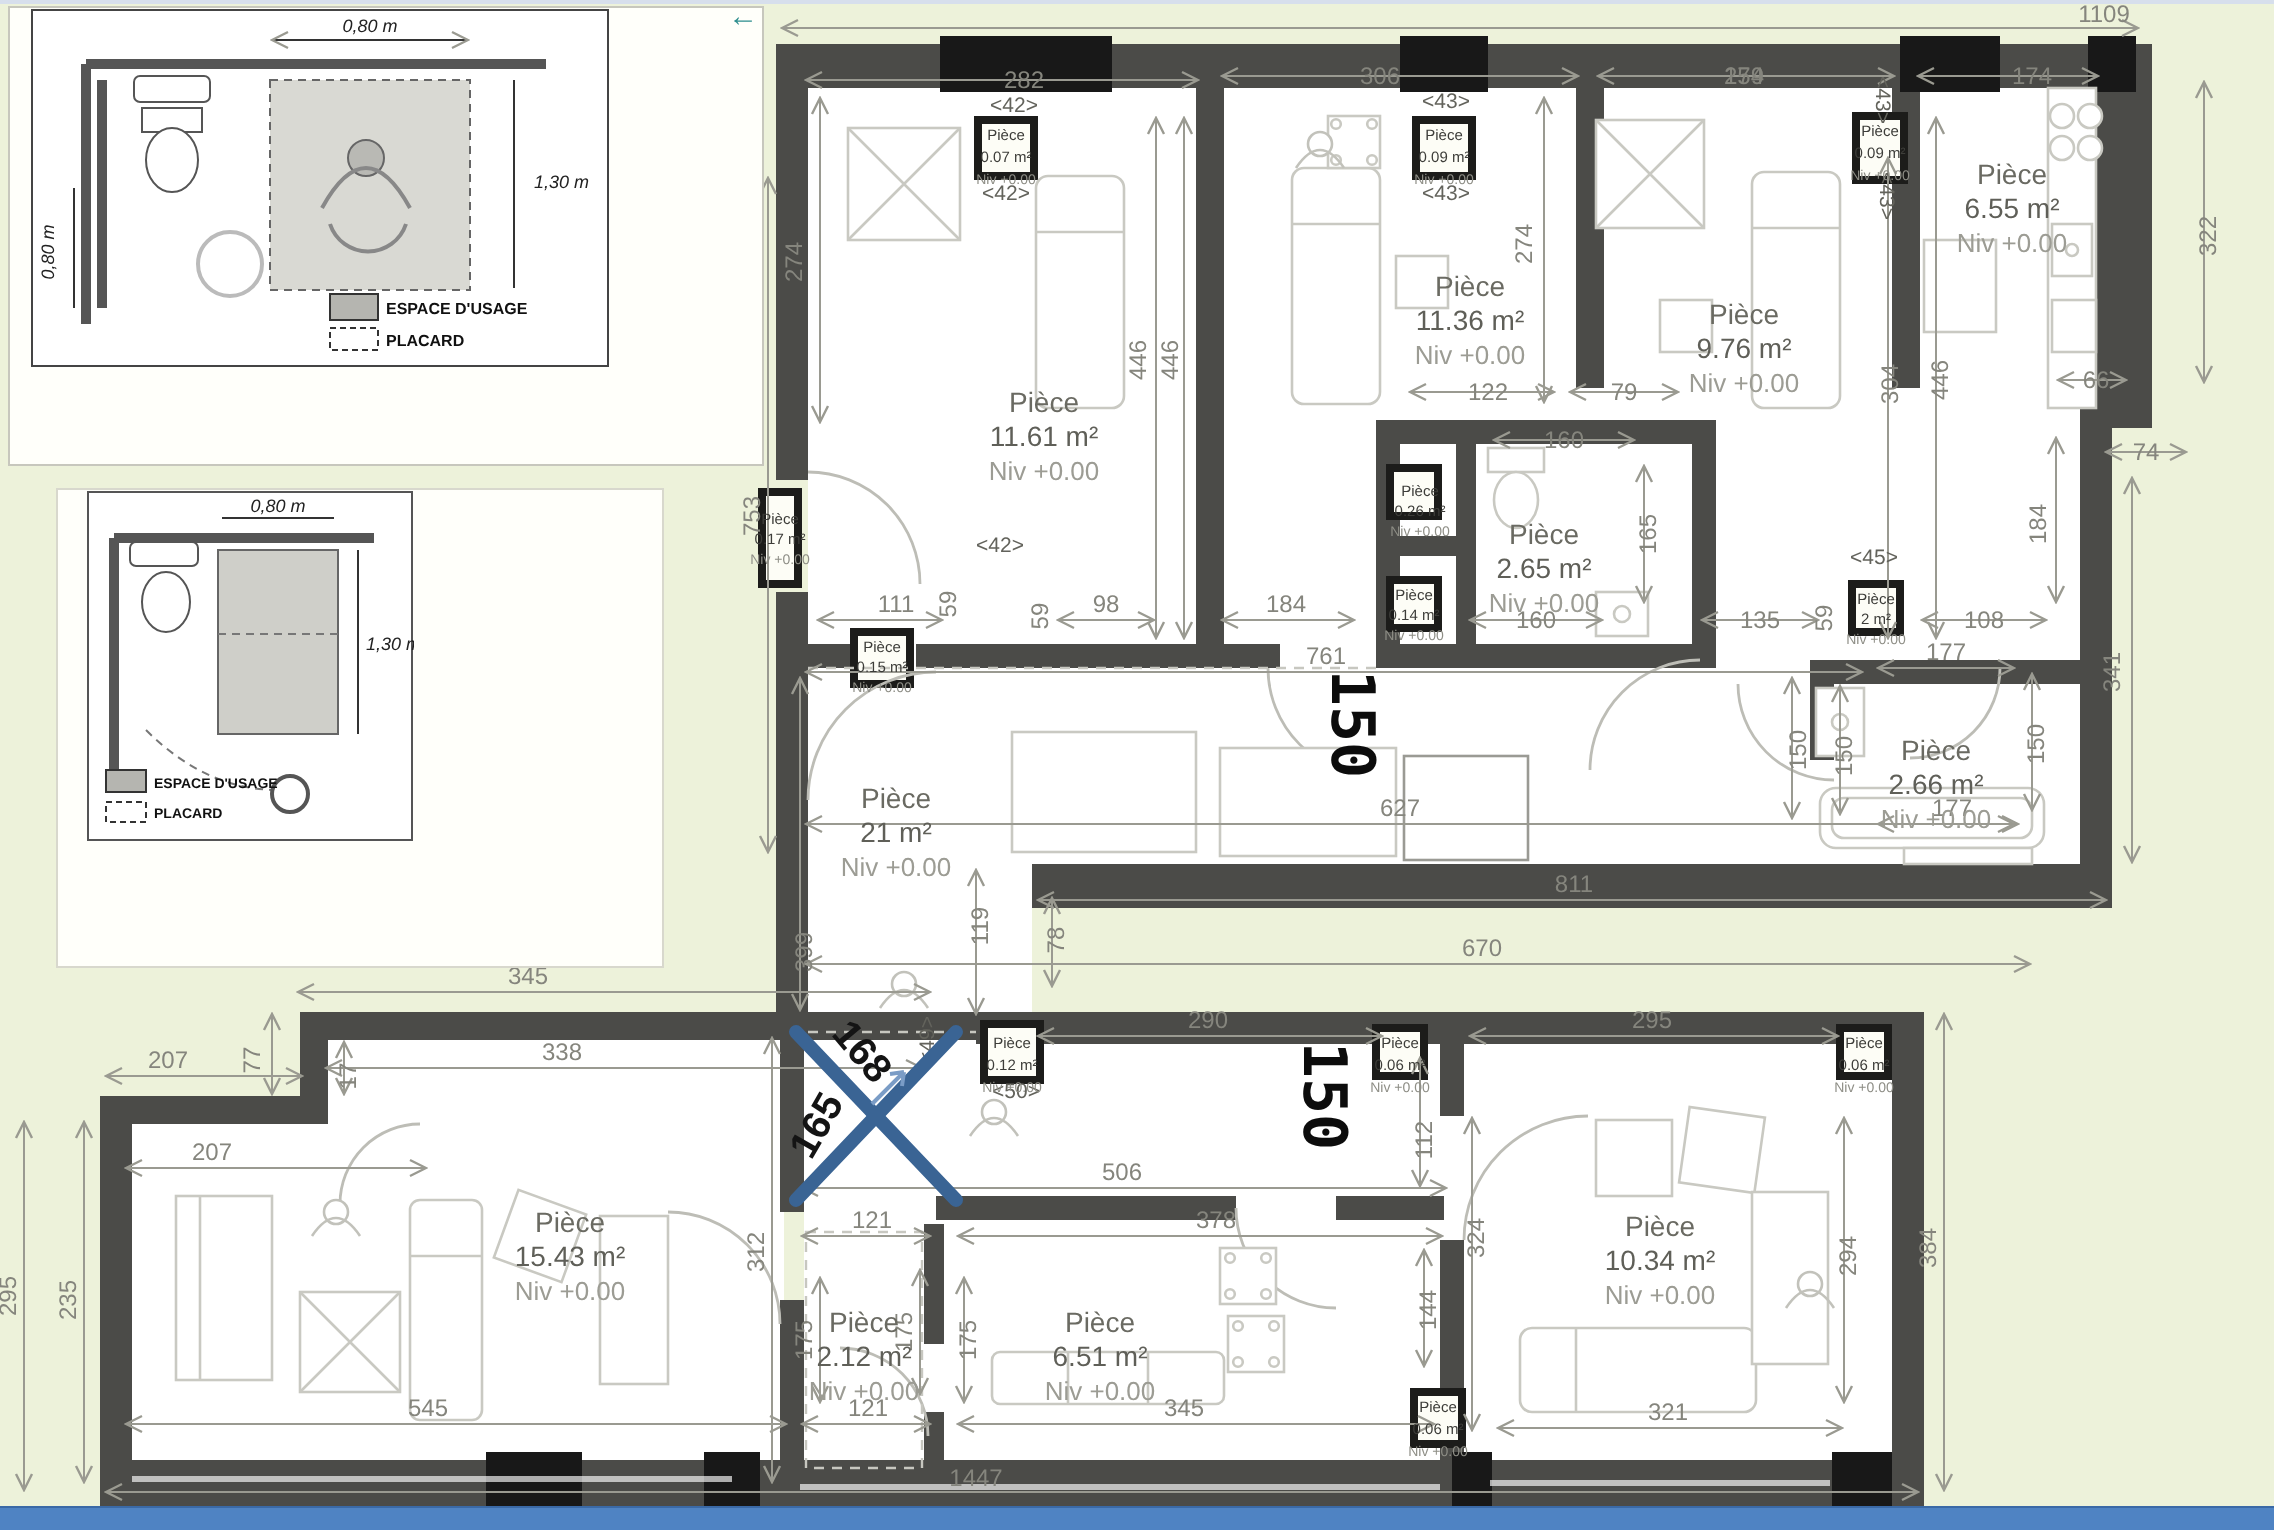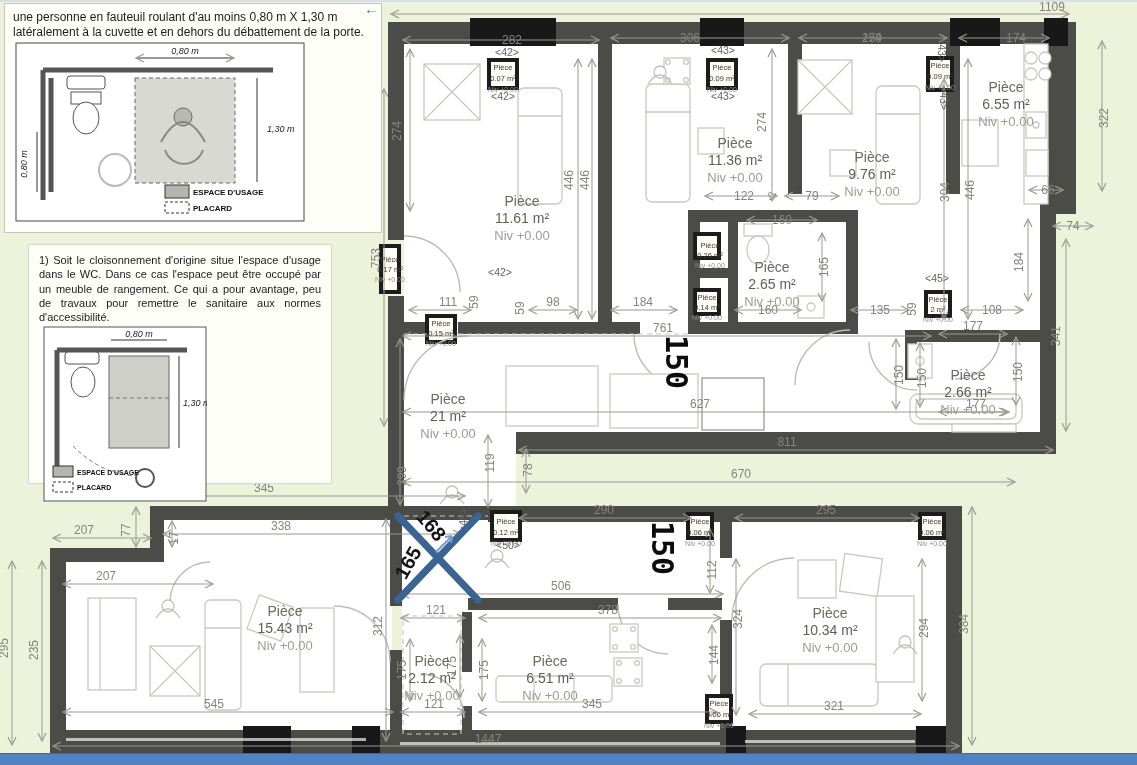--- a/index.html
+++ b/index.html
@@ -501,21 +501,20 @@
       <line x1="398" y1="600" x2="478" y2="516" stroke="#3a6494" stroke-width="7" stroke-linecap="round"></line>
       <path d="M436,552 L452,536 M452,536 l-7,1 M452,536 l-1,7" stroke="#7a9cc6" stroke-width="2" fill="none"></path>
       <text class="xl" x="426" y="530" transform="rotate(50 426 530)" text-anchor="middle">168</text>
       <text class="xl" x="414" y="566" transform="rotate(-60 414 566)" text-anchor="middle">165</text>
       <text class="big" x="666" y="362" transform="rotate(90 666 362)" text-anchor="middle">150</text>
       <text class="big" x="652" y="548" transform="rotate(90 652 548)" text-anchor="middle">150</text>
     </g>
   </svg>
 
   <div class="panel panel1">
-    <p class="note">une personne en fauteuil roulant d'au moins 0,80 m X 1,30 m latéralement à la cuvette et en dehors du débattement de la porte.</p>
     <svg class="inset" width="290" height="180" viewBox="0 0 290 180" style="margin-left:10px">
       <rect x="1" y="1" width="288" height="178" fill="#ffffff" stroke="#444"></rect>
       <path d="M28,28 h230 M28,28 v130 M36,36 v114" fill="none" stroke="#555" stroke-width="5"></path>
       <rect x="120" y="36" width="100" height="105" fill="#d9d9d3" stroke="#666" stroke-dasharray="4,3"></rect>
       <rect x="52" y="34" width="38" height="13" rx="3" fill="#fff" stroke="#555"></rect>
       <rect x="56" y="50" width="30" height="12" fill="#fff" stroke="#555"></rect>
       <ellipse cx="71" cy="76" rx="13" ry="16" fill="#fff" stroke="#555"></ellipse>
       <circle cx="168" cy="75" r="9" fill="#b9b9b4" stroke="#666"></circle>
       <path d="M146,100 Q168,60 190,100 M150,108 a20,20 0 0 0 38,0" fill="none" stroke="#888" stroke-width="2"></path>
       <circle cx="100" cy="128" r="16" fill="none" stroke="#bbb" stroke-width="2"></circle>
@@ -526,21 +525,20 @@
       <line x1="22" y1="90" x2="22" y2="150" stroke="#333"></line>
       <text class="insdim" x="12" y="122" transform="rotate(-90 12 122)" text-anchor="middle">0,80 m</text>
       <rect x="150" y="143" width="24" height="13" fill="#b5b5b0" stroke="#333"></rect>
       <text class="leg" x="178" y="153">ESPACE D'USAGE</text>
       <rect x="150" y="160" width="24" height="11" fill="#fff" stroke="#333" stroke-dasharray="3,2"></rect>
       <text class="leg" x="178" y="169">PLACARD</text>
     </svg>
   </div>
 
   <div class="panel panel2">
-    <p class="note2">1) Soit le cloisonnement d'origine situe l'espace d'usage dans le WC. Dans ce cas l'espace peut être occupé par un meuble de rangement. Ce qui a pour avantage, peu de travaux pour remettre le sanitaire aux normes d'accessibilité.</p>
     <svg class="inset" width="164" height="176" viewBox="0 0 164 176" style="margin-left:14px">
       <rect x="1" y="1" width="162" height="174" fill="#ffffff" stroke="#555"></rect>
       <path d="M14,24 h130 M14,24 v120" fill="none" stroke="#555" stroke-width="5"></path>
       <rect x="66" y="30" width="60" height="92" fill="#cfcfc9" stroke="#666"></rect>
       <line x1="66" y1="72" x2="126" y2="72" stroke="#777" stroke-dasharray="4,3"></line>
       <rect x="22" y="26" width="34" height="12" rx="3" fill="#fff" stroke="#555"></rect>
       <ellipse cx="40" cy="56" rx="12" ry="15" fill="#fff" stroke="#555"></ellipse>
       <path d="M30,120 Q60,150 96,150" fill="none" stroke="#777" stroke-dasharray="4,3"></path>
       <circle cx="102" cy="152" r="9" fill="#fff" stroke="#555" stroke-width="2"></circle>
       <line x1="68" y1="14" x2="124" y2="14" stroke="#333"></line>

